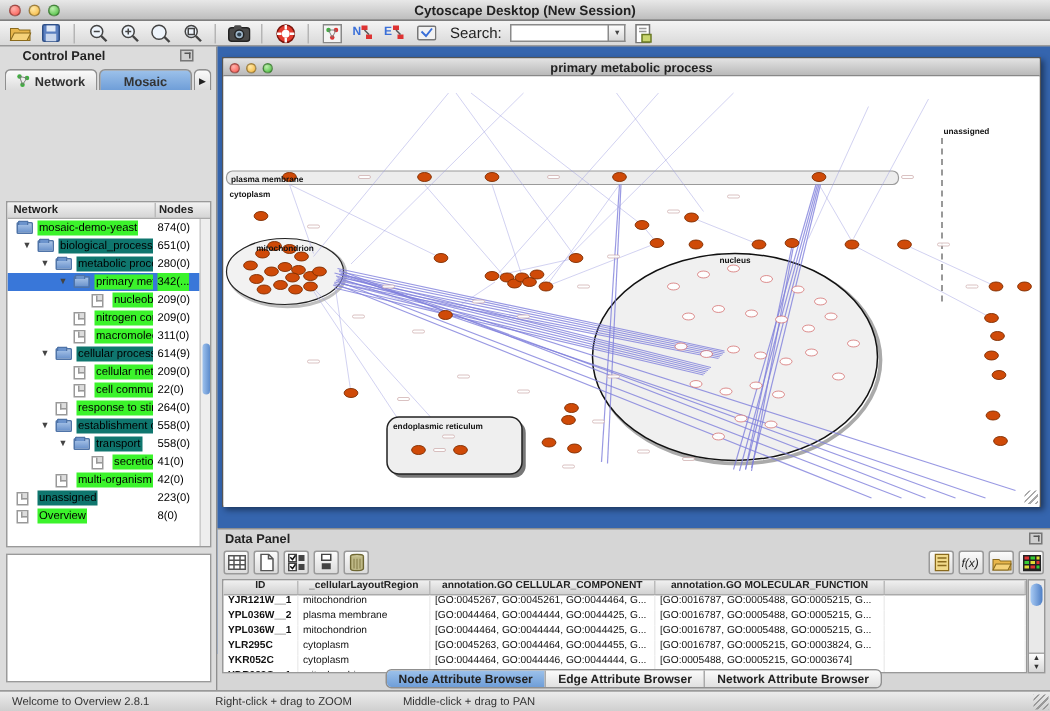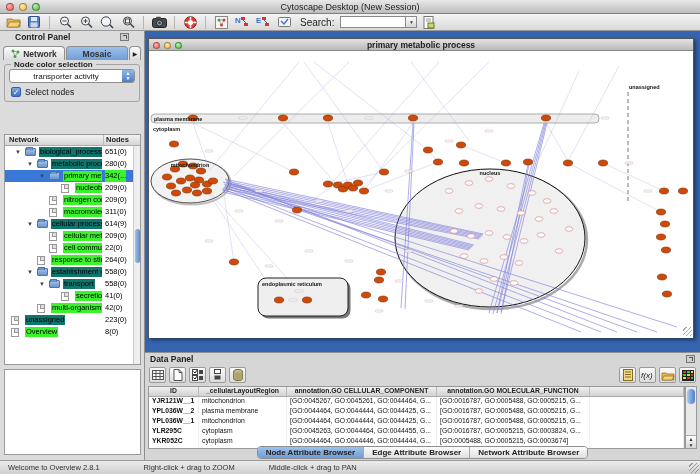--- a/index.html
+++ b/index.html
@@ -8,21 +8,21 @@
 
   
   .titlebar { position:absolute; left:0; top:0; width:700px; height:14px;
     background:linear-gradient(#e8e8e8,#bdbdbd); border-bottom:1px solid #7f7f7f;
     display:flex; align-items:center; justify-content:center; }
   .lights { position:absolute; left:6px; top:3px; display:flex; gap:5px; }
   .light { width:8px; height:8px; border-radius:50%; border:0.5px solid rgba(0,0,0,.35); }
   .light.red{ background:radial-gradient(circle at 35% 30%, #ffb3ad, #f9564e); }
   .light.yellow{ background:radial-gradient(circle at 35% 30%, #ffe9a8, #f5b63c); }
   .light.green{ background:radial-gradient(circle at 35% 30%, #c0f0b0, #43ba37); }
-  .titlebar .title { font-size:9px; font-weight:normal; color:#222;text-align:center; }
+  .titlebar .title { font-size:9px; font-weight:bold; color:#222;text-align:center; }
 
   
   .toolbar { position:absolute; left:0; top:14px; width:700px; height:17px;
     background:linear-gradient(#f4f4f4,#d9d9d9); border-bottom:1px solid #9a9a9a;
     display:flex; align-items:center; padding-left:4px; gap:3px; }
   .tb-btn { width:18px; height:15px; display:flex; align-items:center; justify-content:center; }
   .tb-sep { width:1px; height:13px; background:#b5b5b5; margin:0 3px; }
   .search-label { font-size:10px; color:#222; margin:0 3px 0 4px; }
   .search-box { display:flex; align-items:center; }
   .search-input { width:66px; height:12px; border:1px solid #8a8a8a; background:#fff; font-size:8px; font-family:"Liberation Sans",sans-serif; }
@@ -243,41 +243,32 @@
           <circle cx="4" cy="7.5" r="1.5" fill="#3fae3f"></circle>
           <path d="M2 2 L7 3 L4 7.5 Z" fill="none" stroke="#777" stroke-width="0.6"></path>
         </svg>
       <span>Network</span>
     </div>
     <div class="cp-tab sel">
         <span>Mosaic</span>
       </div>
     <div class="cp-tab-arrow">▶</div>
   </div>
-  <div class="groupbox">
-    <span class="legend">Node color selection</span>
-    <div class="combo">
-      <span class="val">transporter activity</span>
-      <span class="stepper">
-          <span>▲</span>
-          <span>▼</span>
-        </span>
-    </div>
-    <div class="check-row">
-      <span class="checkbox">✓</span>
-      <span class="check-label">Select nodes</span>
-    </div>
-  </div>
 
   <div class="tree-wrap">
     <div class="tree-head">
       <div class="c1">Network</div>
       <div class="c2">Nodes</div>
     </div>
     <div>
+        <div class="tree-row">
+          <span class="nicon folder-ic" style="left: 6px;"></span>
+          <span class="lbl bg-g" style="left: 20px; max-width: 77px;">mosaic-demo-yeast</span>
+          <span class="cnt">874(0)</span>
+        </div>
         <div class="tree-row">
           <span class="arrow" style="left: 10px;">▼</span>
           <span class="nicon folder-ic" style="left: 20px;"></span>
           <span class="lbl bg-r" style="left: 34px; max-width: 63px;">biological_process</span>
           <span class="cnt">651(0)</span>
         </div>
         <div class="tree-row">
           <span class="arrow" style="left: 22px;">▼</span>
           <span class="nicon folder-ic" style="left: 32px;"></span>
           <span class="lbl bg-r" style="left: 46px; max-width: 51px;">metabolic process</span>

